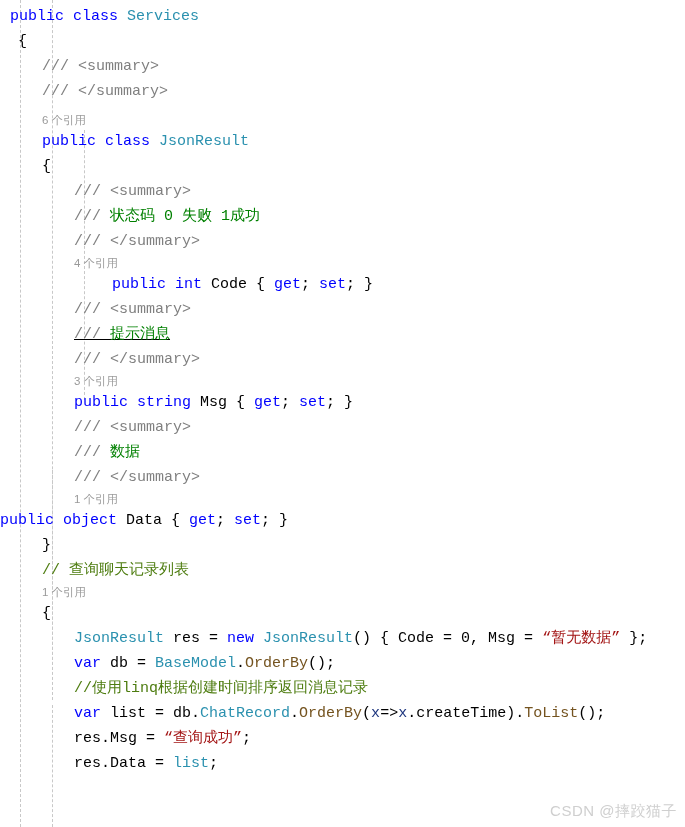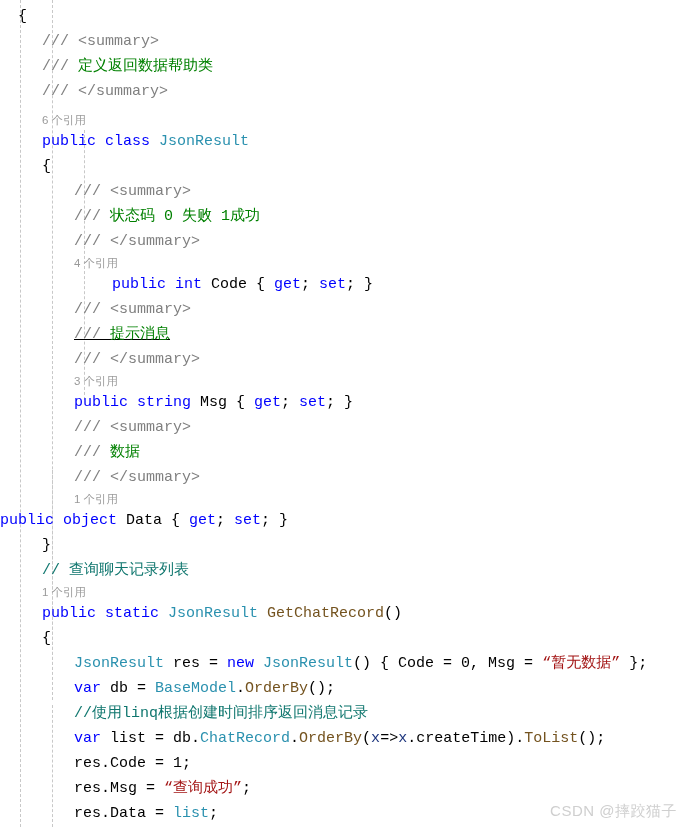--- a/index.html
+++ b/index.html
@@ -52,21 +52,21 @@
     height: 18px;
     line-height: 18px;
     font-size: 11.5px;
     color: #9a9a9a;
     font-family: "Liberation Sans", sans-serif;
   }
 
   
   .kw      { color: #0000ff; }            
   .type    { color: #2b91af; }            
-  .cmt     { color: #0f766e; }            
+  .cmt     { color: #4d7c0f; }            
   .xmldoc  { color: #808080; }            
   .xmltxt  { color: #008000; }            
   .str     { color: #a31515; }            
   .meth    { color: #74531f; }            
   .ident   { color: #000000; }            
   .param   { color: #1f377f; }
 
   .watermark {
     position: absolute;
     right: 8px;
@@ -92,23 +92,23 @@
 <div id="editor">
 
   <div class="guide" style="left:20px;"></div>
   <div class="guide" style="left:52px;height:700px;bottom:auto;top:0;"></div>
   <div class="guide" style="left:84px;top:130px;height:270px;"></div>
   <div class="guide" style="left:52px;top:470px;height:200px;"></div>
   <div class="guide" style="left:52px;top:705px;height:122px;"></div>
 
   <div class="lines" id="lines">
       <div class="clip-top"></div>
+      <div class="line" style="padding-left: 10px;"><span class="kw">public </span><span class="kw">class </span><span class="type">Services</span></div>
       <div class="line" style="padding-left: 18px;"><span class="ident">{</span></div>
       <div class="line" style="padding-left: 42px;"><span class="xmldoc">/// </span><span class="xmldoc">&lt;summary&gt;</span></div>
-      <div class="line" style="padding-left: 42px;"><span class="xmldoc">/// </span><span class="xmltxt">定义返回数据帮助类</span></div>
       <div class="line" style="padding-left: 42px;"><span class="xmldoc">/// </span><span class="xmldoc">&lt;/summary&gt;</span></div>
       <div class="line codelens" style="padding-left: 42px; margin-top: 7px;"><span class="cl">6 个引用</span></div>
       <div class="line" style="padding-left: 42px;"><span class="kw">public </span><span class="kw">class </span><span class="type">JsonResult</span></div>
       <div class="line" style="padding-left: 42px;"><span class="ident">{</span></div>
       <div class="line" style="padding-left: 74px;"><span class="xmldoc">/// </span><span class="xmldoc">&lt;summary&gt;</span></div>
       <div class="line" style="padding-left: 74px;"><span class="xmldoc">/// </span><span class="xmltxt">状态码 0 失败 1成功</span></div>
       <div class="line" style="padding-left: 74px;"><span class="xmldoc">/// </span><span class="xmldoc">&lt;/summary&gt;</span></div>
       <div class="line codelens" style="padding-left: 74px;"><span class="cl">4 个引用</span></div>
       <div class="line" style="padding-left: 112px;"><span class="kw">public </span><span class="kw">int </span><span class="ident">Code </span><span class="ident">{ </span><span class="kw">get</span><span class="ident">; </span><span class="kw">set</span><span class="ident">; }</span></div>
       <div class="line" style="padding-left: 74px;"><span class="xmldoc">/// </span><span class="xmldoc">&lt;summary&gt;</span></div>
@@ -117,25 +117,23 @@
       <div class="line codelens" style="padding-left: 74px;"><span class="cl">3 个引用</span></div>
       <div class="line" style="padding-left: 74px;"><span class="kw">public </span><span class="kw">string </span><span class="ident">Msg </span><span class="ident">{ </span><span class="kw">get</span><span class="ident">; </span><span class="kw">set</span><span class="ident">; }</span></div>
       <div class="line" style="padding-left: 74px;"><span class="xmldoc">/// </span><span class="xmldoc">&lt;summary&gt;</span></div>
       <div class="line" style="padding-left: 74px;"><span class="xmldoc">/// </span><span class="xmltxt">数据</span></div>
       <div class="line" style="padding-left: 74px;"><span class="xmldoc">/// </span><span class="xmldoc">&lt;/summary&gt;</span></div>
       <div class="line codelens" style="padding-left: 74px;"><span class="cl">1 个引用</span></div>
       <div class="line" style=""><span class="kw">public </span><span class="kw">object </span><span class="ident">Data </span><span class="ident">{ </span><span class="kw">get</span><span class="ident">; </span><span class="kw">set</span><span class="ident">; }</span></div>
       <div class="line" style="padding-left: 42px;"><span class="ident">}</span></div>
       <div class="line" style="padding-left: 42px;"><span class="cmt">// 查询聊天记录列表</span></div>
       <div class="line codelens" style="padding-left: 42px;"><span class="cl">1 个引用</span></div>
-      <div class="line" style="padding-left: 42px;"><span class="kw">public </span><span class="kw">static </span><span class="type">JsonResult </span><span class="meth">GetChatRecord</span><span class="ident">()</span></div>
       <div class="line" style="padding-left: 42px;"><span class="ident">{</span></div>
       <div class="line" style="padding-left: 74px;"><span class="type">JsonResult </span><span class="ident">res </span><span class="ident">= </span><span class="kw">new </span><span class="type">JsonResult</span><span class="ident">() { Code = 0, Msg = </span><span class="str">“暂无数据”</span><span class="ident"> };</span></div>
       <div class="line" style="padding-left: 74px;"><span class="kw">var </span><span class="ident">db </span><span class="ident">= </span><span class="type">BaseModel</span><span class="ident">.</span><span class="meth">OrderBy</span><span class="ident">();</span></div>
       <div class="line" style="padding-left: 74px;"><span class="cmt">//使用linq根据创建时间排序返回消息记录</span></div>
       <div class="line" style="padding-left: 74px;"><span class="kw">var </span><span class="ident">list </span><span class="ident">= db.</span><span class="type">ChatRecord</span><span class="ident">.</span><span class="meth">OrderBy</span><span class="ident">(</span><span class="param">x</span><span class="ident">=&gt;</span><span class="param">x</span><span class="ident">.createTime).</span><span class="meth">ToList</span><span class="ident">();</span></div>
-      <div class="line" style="padding-left: 74px;"><span class="ident">res.Code = 1;</span></div>
       <div class="line" style="padding-left: 74px;"><span class="ident">res.Msg = </span><span class="str">“查询成功”</span><span class="ident">;</span></div>
       <div class="line" style="padding-left: 74px;"><span class="ident">res.Data = </span><span class="type">list</span><span class="ident">;</span></div>
     </div>
 
   <div class="watermark">CSDN @摔跤猫子</div>
 </div>
 
 </body></html>

